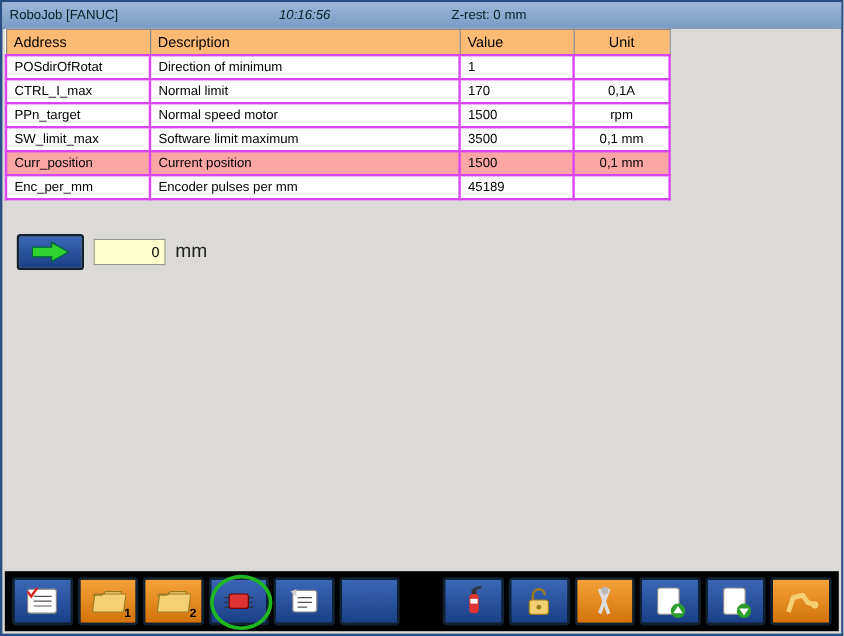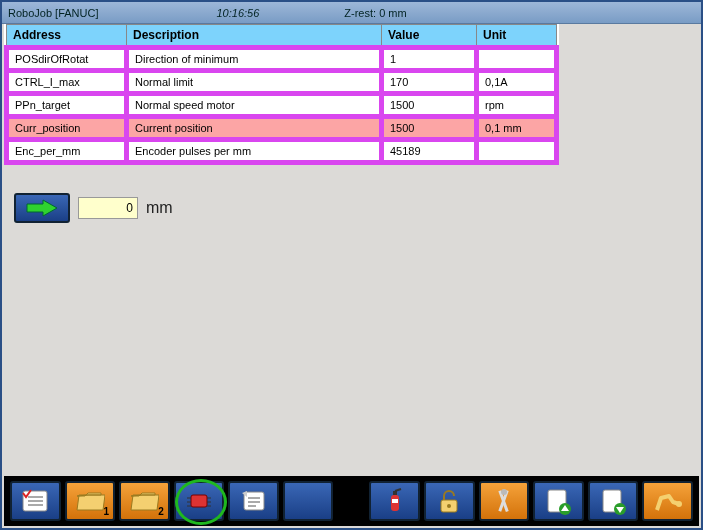--- a/index.html
+++ b/index.html
@@ -1,28 +1,28 @@
 <!DOCTYPE html>
 <html><head>
 <meta charset="utf-8">
 <style>
   *{box-sizing:border-box;margin:0;padding:0;font-family:Arial,sans-serif;}
   body{background:#fff;width:703px;height:530px;overflow:hidden;}
   .frame{border:2px solid #2a4f86;width:703px;height:530px;position:relative;background:#dcdad7;}
-  .titlebar{height:22px;line-height:22px;background:linear-gradient(#9db7d8, #799cc5);font-size:11px;color:#022;border-bottom:1px solid #5a7aa0;display:flex;align-items:center;padding:0 6px;gap:28px;}
+  .titlebar{height:22px;line-height:22px;background:linear-gradient(#9db7d8, #799cc5);font-size:11px;color:#022;border-bottom:1px solid #5a7aa0;display:flex;align-items:center;padding:0 6px;gap:44px;}
   .titlebar .ti{flex:0 0 auto;}
   .titlebar .time{margin-left:90px;font-style:italic;}
   .titlebar .z{margin-left:57px;}
   .content{position:absolute;top:22px;left:2px;right:2px;bottom:54px;background:#dcdad7;}
   table.params{width:555px;border-collapse:collapse;background:#fff;font-size:11px;line-height:14px;}
-  table.params th{background:#7dd3fc;border:1px solid #888;text-align:left;padding:3px 6px;font-weight:bold;font-size:12px;}
+  table.params th{background:#fdba74;border:1px solid #888;text-align:left;padding:3px 6px;font-weight:normal;font-size:12px;}
   table.params th.value, table.params td.value{width:95px;}
-  table.params th.unit, table.params td.unit{width:80px;text-align:left;}
+  table.params th.unit, table.params td.unit{width:80px;text-align:center;}
   table.params th.addr, table.params td.addr{width:120px;}
-  table.params td{border:5px solid #d946ef;padding:2px 6px;height:18px;}
+  table.params td{border:2px solid #d946ef;padding:2px 6px;height:18px;}
   tr.sel td{background:#fca5a5;}
   .moverow{margin:28px 0 0 10px;display:flex;align-items:center;gap:8px;}
   .arrowbtn{width:56px;height:30px;background:linear-gradient(#3a67b6,#1a3f86);border:2px solid #123;border-radius:3px;display:flex;align-items:center;justify-content:center;cursor:pointer;}
   .inp{width:60px;height:22px;background:#ffffcc;border:1px solid #999;text-align:right;padding:0 4px;font-size:12px;}
   .mmlbl{font-size:16px;color:#222;}
   .toolbar{position:absolute;left:2px;right:2px;bottom:2px;height:50px;background:#000;display:flex;align-items:center;padding:4px 6px;gap:4px;}
   .tbtn{width:56px;height:40px;background:linear-gradient(#3a67b6,#1a3f86);border:2px solid #123;border-radius:3px;display:flex;align-items:center;justify-content:center;position:relative;cursor:pointer;}
   .tbtn.orange{background:linear-gradient(#f5a23a,#d3720a);}
   .tbtn.blank{background:linear-gradient(#3a67b6,#1a3f86);}
   .tbtn svg{pointer-events:none;}
@@ -62,20 +62,26 @@
             <td class="addr">CTRL_I_max</td>
             <td>Normal limit</td>
             <td class="value">170</td>
             <td class="unit">0,1A</td>
           </tr>
           <tr>
             <td class="addr">PPn_target</td>
             <td>Normal speed motor</td>
             <td class="value">1500</td>
             <td class="unit">rpm</td>
+          </tr>
+          <tr>
+            <td class="addr">SW_limit_max</td>
+            <td>Software limit maximum</td>
+            <td class="value">3500</td>
+            <td class="unit">0,1 mm</td>
           </tr>
           <tr class="sel">
             <td class="addr">Curr_position</td>
             <td>Current position</td>
             <td class="value">1500</td>
             <td class="unit">0,1 mm</td>
           </tr>
           <tr>
             <td class="addr">Enc_per_mm</td>
             <td>Encoder pulses per mm</td>

